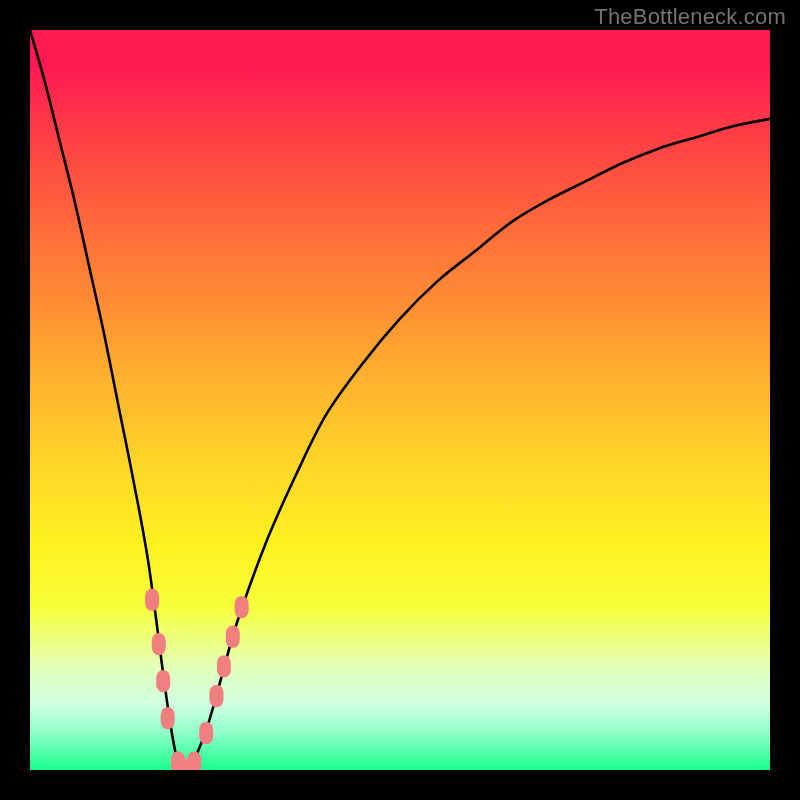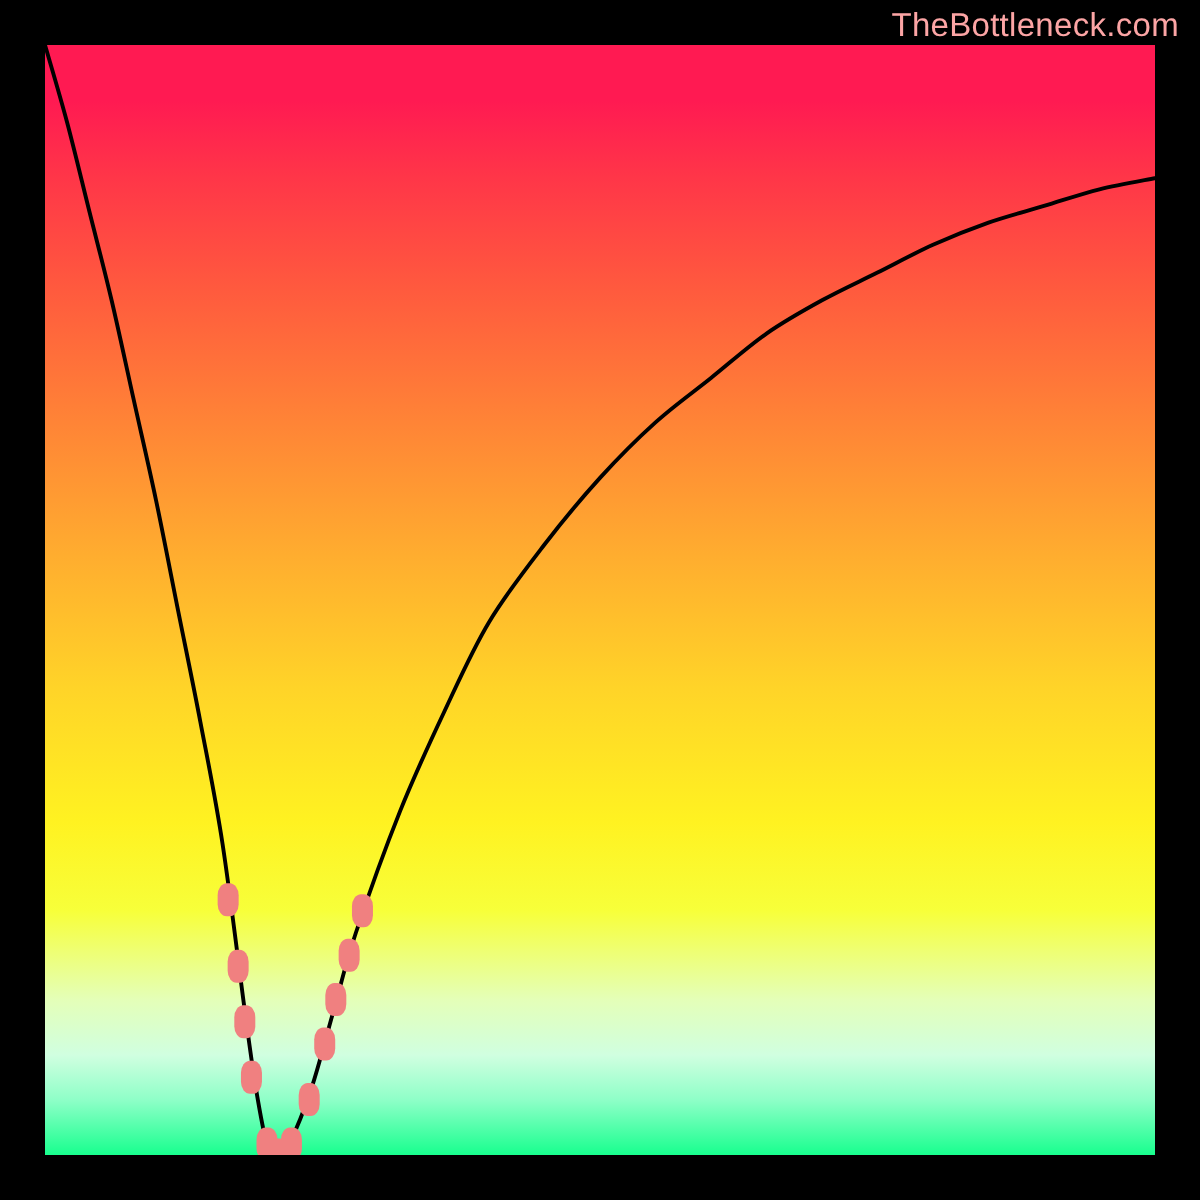--- a/index.html
+++ b/index.html
@@ -39,21 +39,21 @@
       #e4ffb8 86%,
       #d0ffe0 91%,
       #8fffc8 95%,
       #18ff8e 100%
     );
   }
   .watermark {
     position: absolute;
     top: 4px;
     right: 14px;
-    color: #fca5a5;
+    color: #737373;
     font-size: 22px;
     font-weight: 500;
     letter-spacing: 0.2px;
     user-select: none;
   }
   svg.curve {
     position: absolute;
     top: 0;
     left: 0;
     width: 740px;

